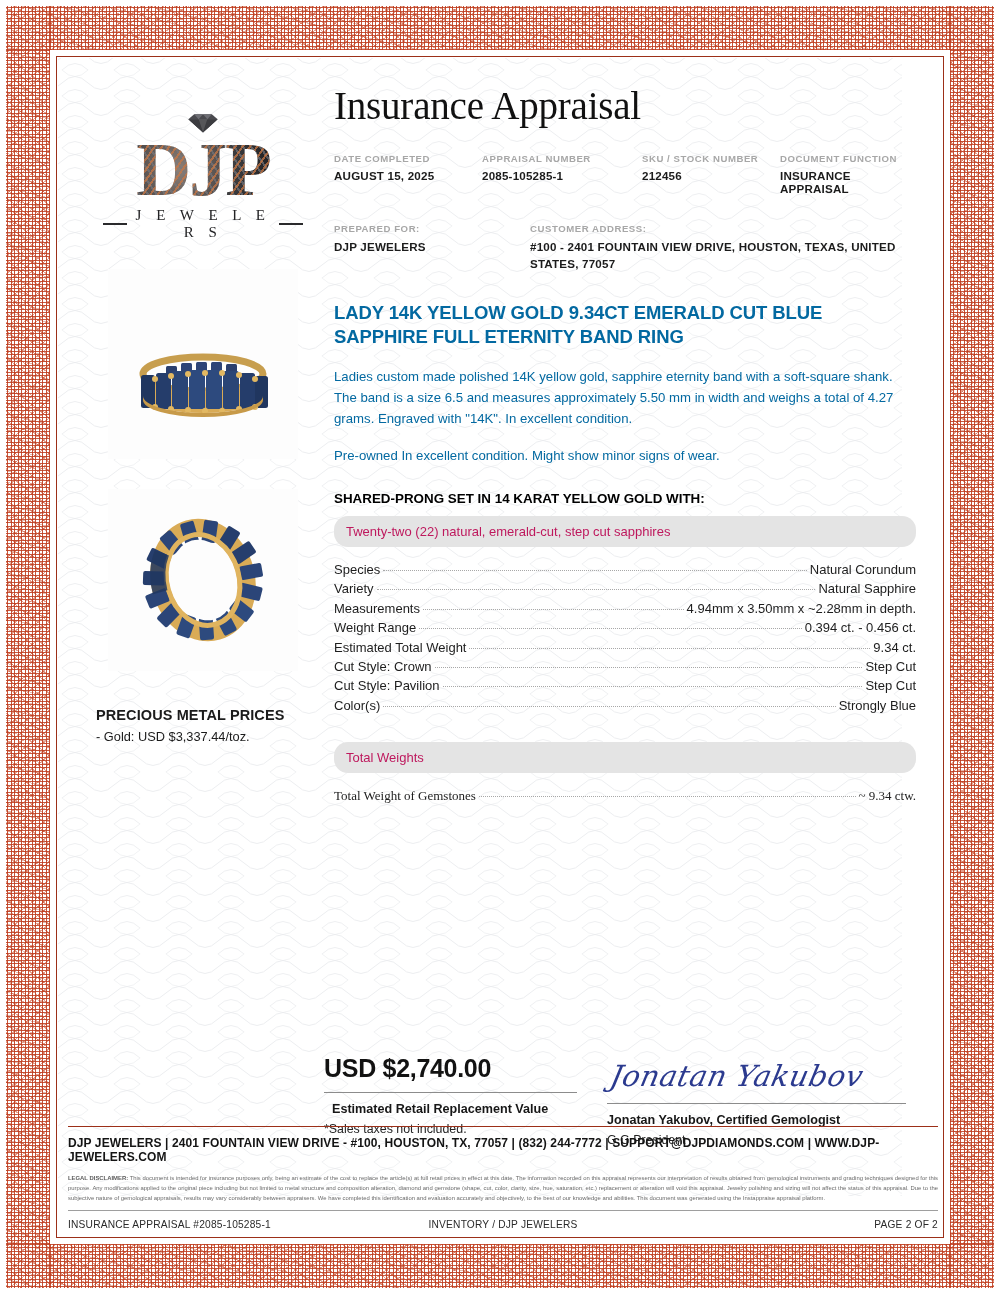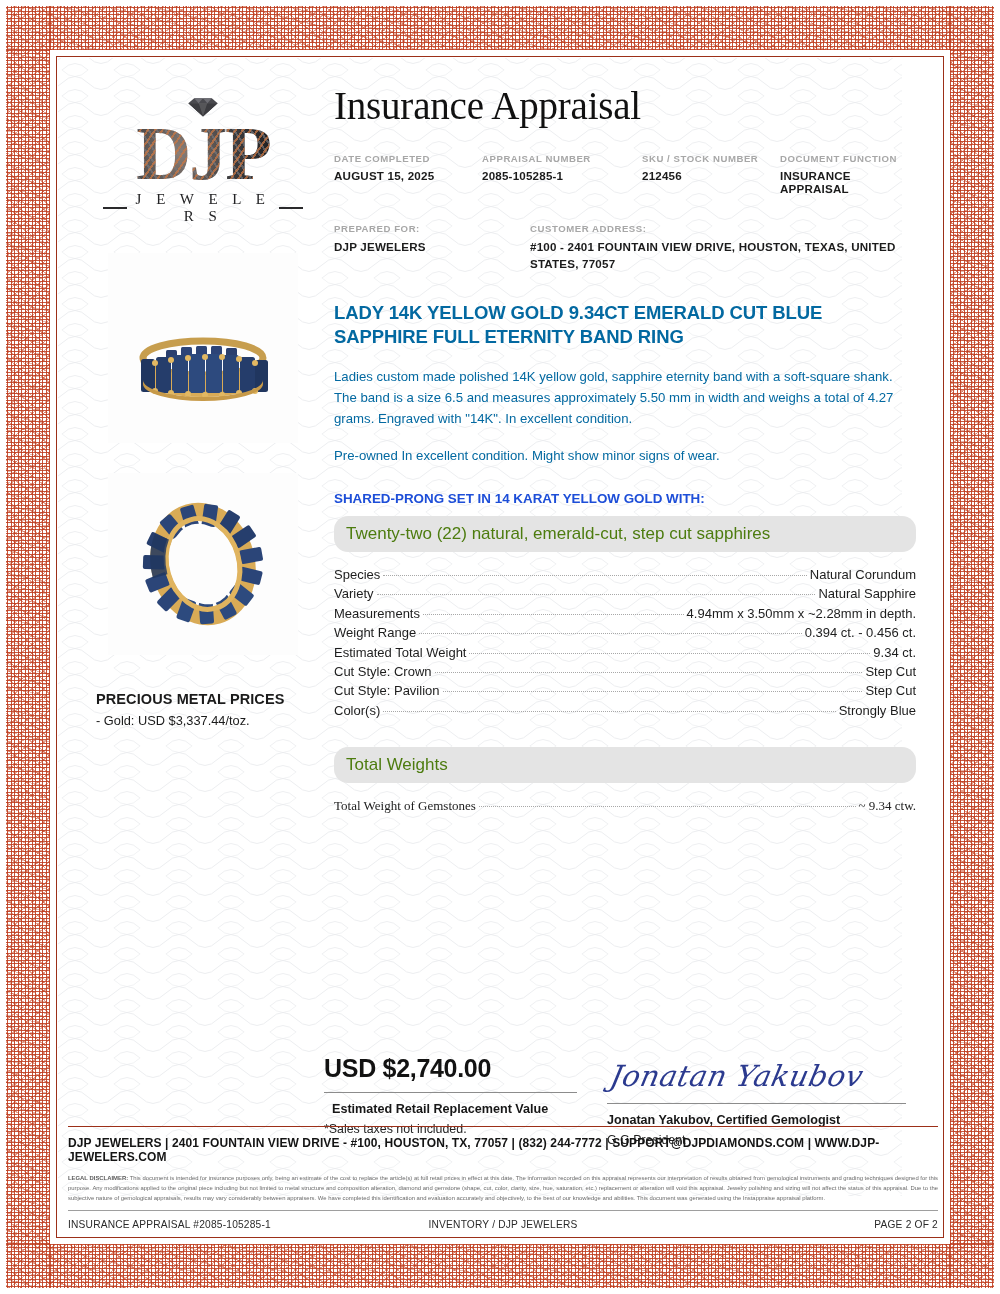--- a/index.html
+++ b/index.html
@@ -86,21 +86,21 @@
   }
 
   .right-col {
     position: absolute;
     left: 276px;
     top: 28px;
     width: 582px;
   }
 
   
-  .logo-wrap { width: 200px; margin: 0 auto; text-align: center; }
+  .logo-wrap { width: 200px; margin: 16px auto; text-align: center; }
   .logo-diamond { height: 22px; display:block; margin: 0 auto 1px; }
   .logo-djp {
     font-family: "Liberation Serif", serif;
     font-size: 76px;
     font-weight: 700;
     line-height: 0.92;
     letter-spacing: -2px;
     background:
       repeating-linear-gradient(125deg, rgba(200,120,70,0.75) 0 2px, rgba(0,0,0,0) 2px 6px),
       repeating-linear-gradient(55deg, rgba(120,120,125,0.65) 0 2px, rgba(0,0,0,0) 2px 7px),
@@ -195,29 +195,29 @@
     color: #0369a1;
     line-height: 1.62;
   }
   .desc + .desc { margin-top: 15px; }
 
   
   .spec-head {
     margin-top: 25px;
     font-size: 13.4px;
     font-weight: 700;
-    color: #1d4ed8;
+    color: #000000;
   }
 
   .band {
     margin-top: 10px;
     background: #e4e4e4;
     padding: 8px 12px;
-    font-size: 17px;
-    color: #4d7c0f;
+    font-size: 13px;
+    color: #be185d;
     border-radius: 14px;
   }
 
   .spec-list { margin-top: 13px; }
   .spec-row {
     display: flex;
     align-items: baseline;
     font-size: 13px;
     color: #1d1d1d;
     line-height: 1.42;

